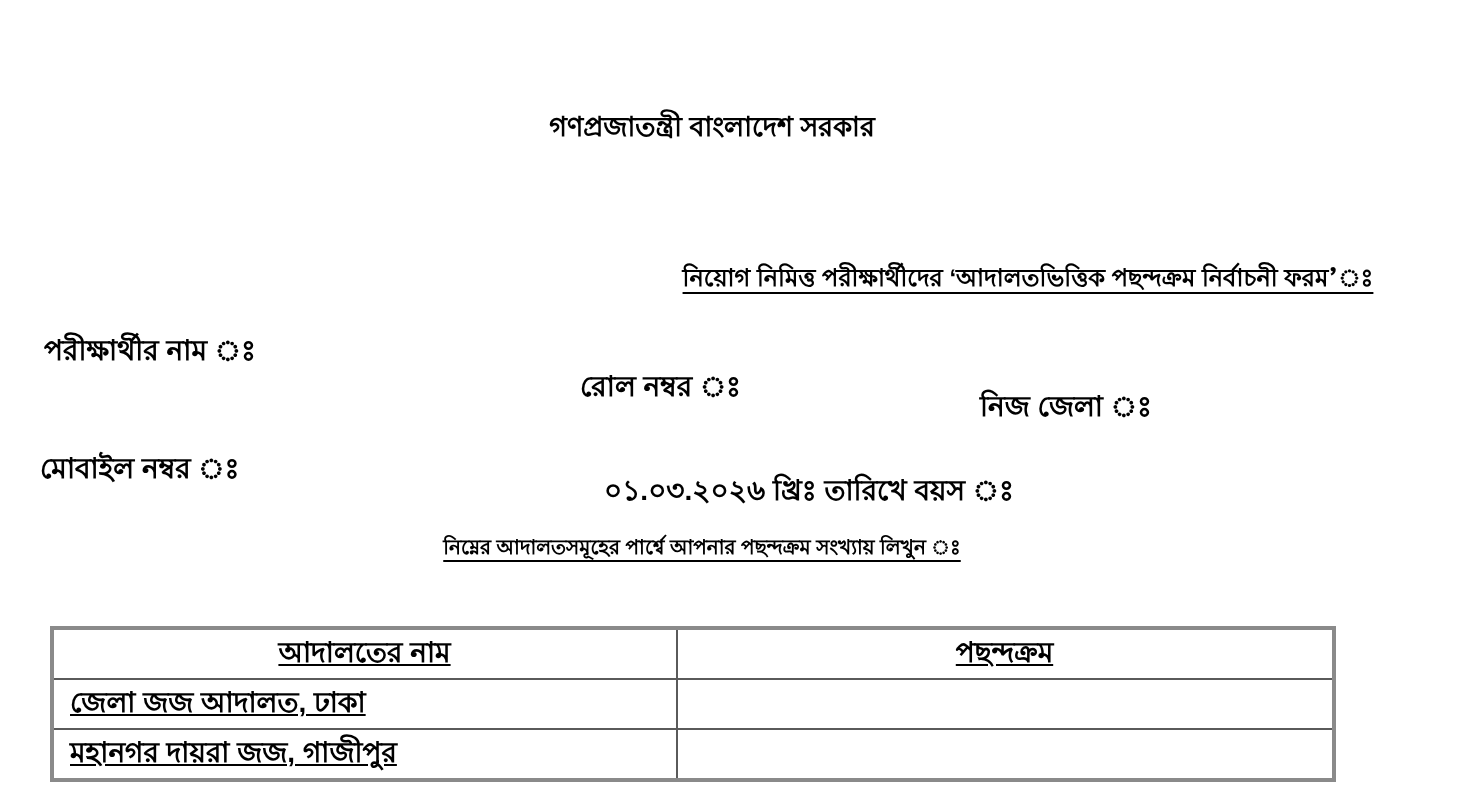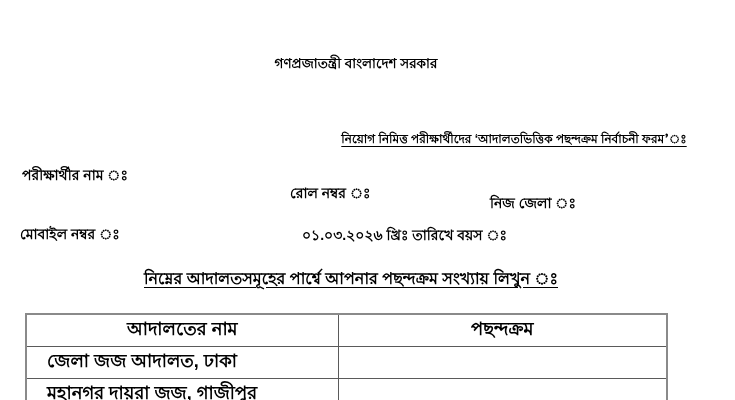--- a/index.html
+++ b/index.html
@@ -24,43 +24,43 @@
     white-space: nowrap;
   }
 
   .field-label {
     font-size: 14px; font-weight: 700; white-space: nowrap;
   }
   .f-name     { top: 164px; left: 22px; }
   .f-roll     { top: 182px; left: 290px; }
   .f-district { top: 182px; left: 490px; margin-top: 10px; }
   .f-mobile   { top: 223px; left: 20px; }
-  .f-age      { top: 224px; left: 302px; }
+  .f-age      { top: 234px; left: 302px; }
 
   .instruction {
     top: 266px; left: 0; width: 702px; text-align: center;
-    font-size: 16px; font-weight: 700;
+    font-size: 10px; font-weight: 700;
     text-decoration: underline; text-underline-offset: 3px;
     white-space: nowrap;
   }
 
   
   table.pref-table {
     position: absolute; top: 313px; left: 25px;
     width: 641px; border-collapse: collapse; table-layout: fixed;
     border: 2px solid #8a8a8a;
   }
   .pref-table th, .pref-table td {
     border: 1.5px solid #5a5a5a;
-    font-size: 18px; overflow: hidden; white-space: nowrap;
+    font-size: 14px; overflow: hidden; white-space: nowrap; text-decoration: underline;
   }
   .pref-table th {
     font-weight: 700; text-align: center; height: 20px; padding: 0;
   }
-  .pref-table td { height: 17px; padding: 0 0 0 20px; font-weight: 600; }
+  .pref-table td { height: 17px; padding: 0 0 0 8px; font-weight: 600; }
   .pref-table td.pref-cell { padding: 0; }
   .col-court { width: 312px; }
   .col-pref  { width: 329px; }
 </style>
 </head>
 <body>
 
 <div class="abs header-block">
   <div class="header-line1">গণপ্রজাতন্ত্রী বাংলাদেশ সরকার</div>
 </div>

